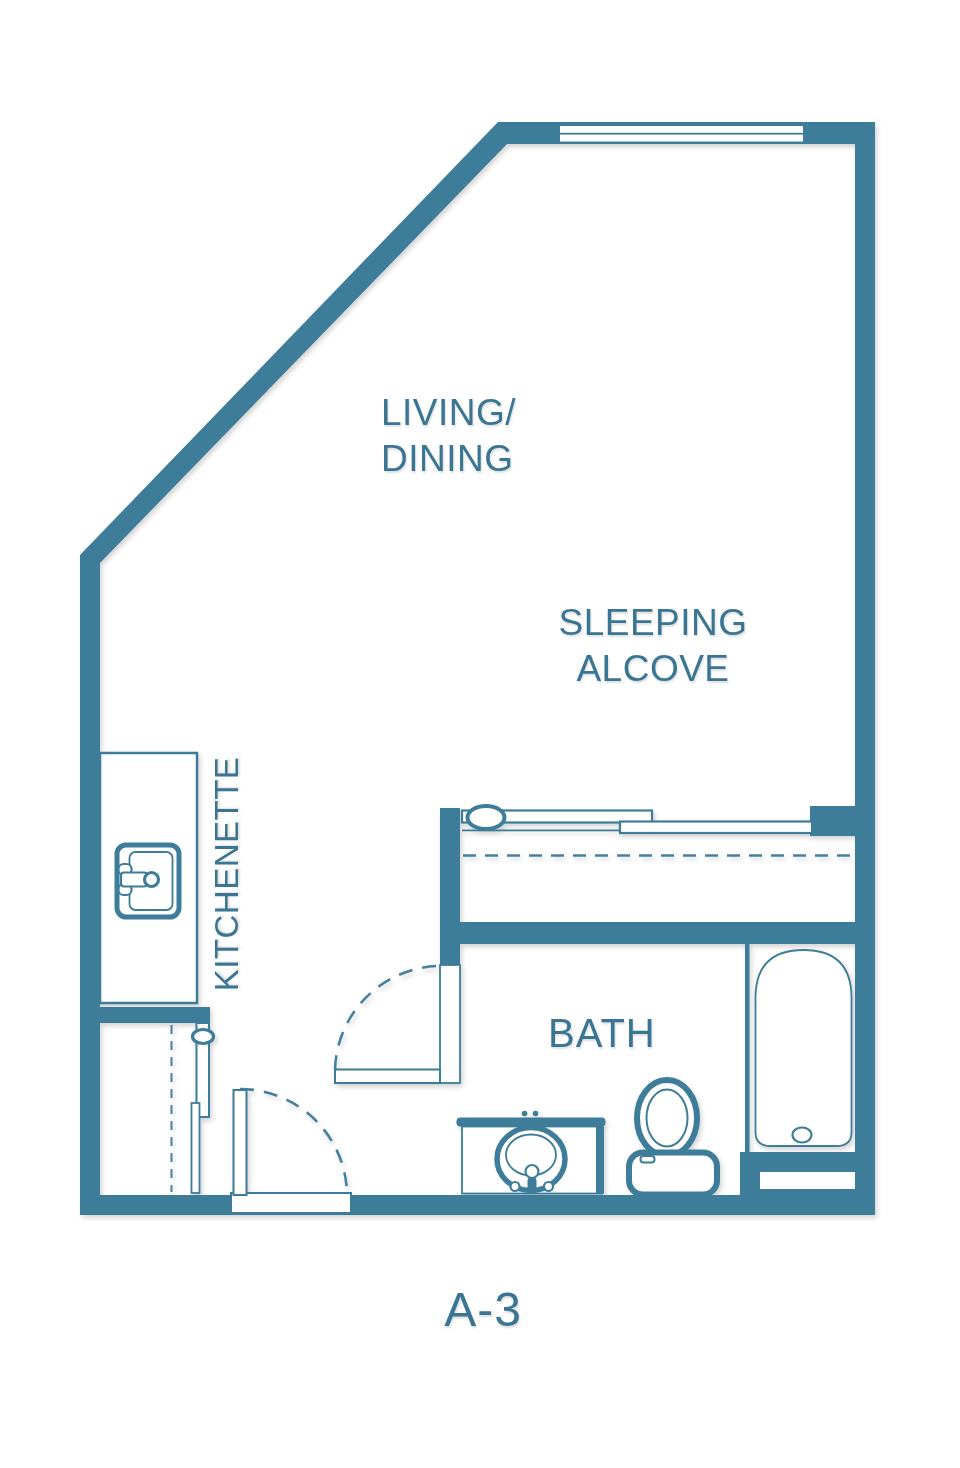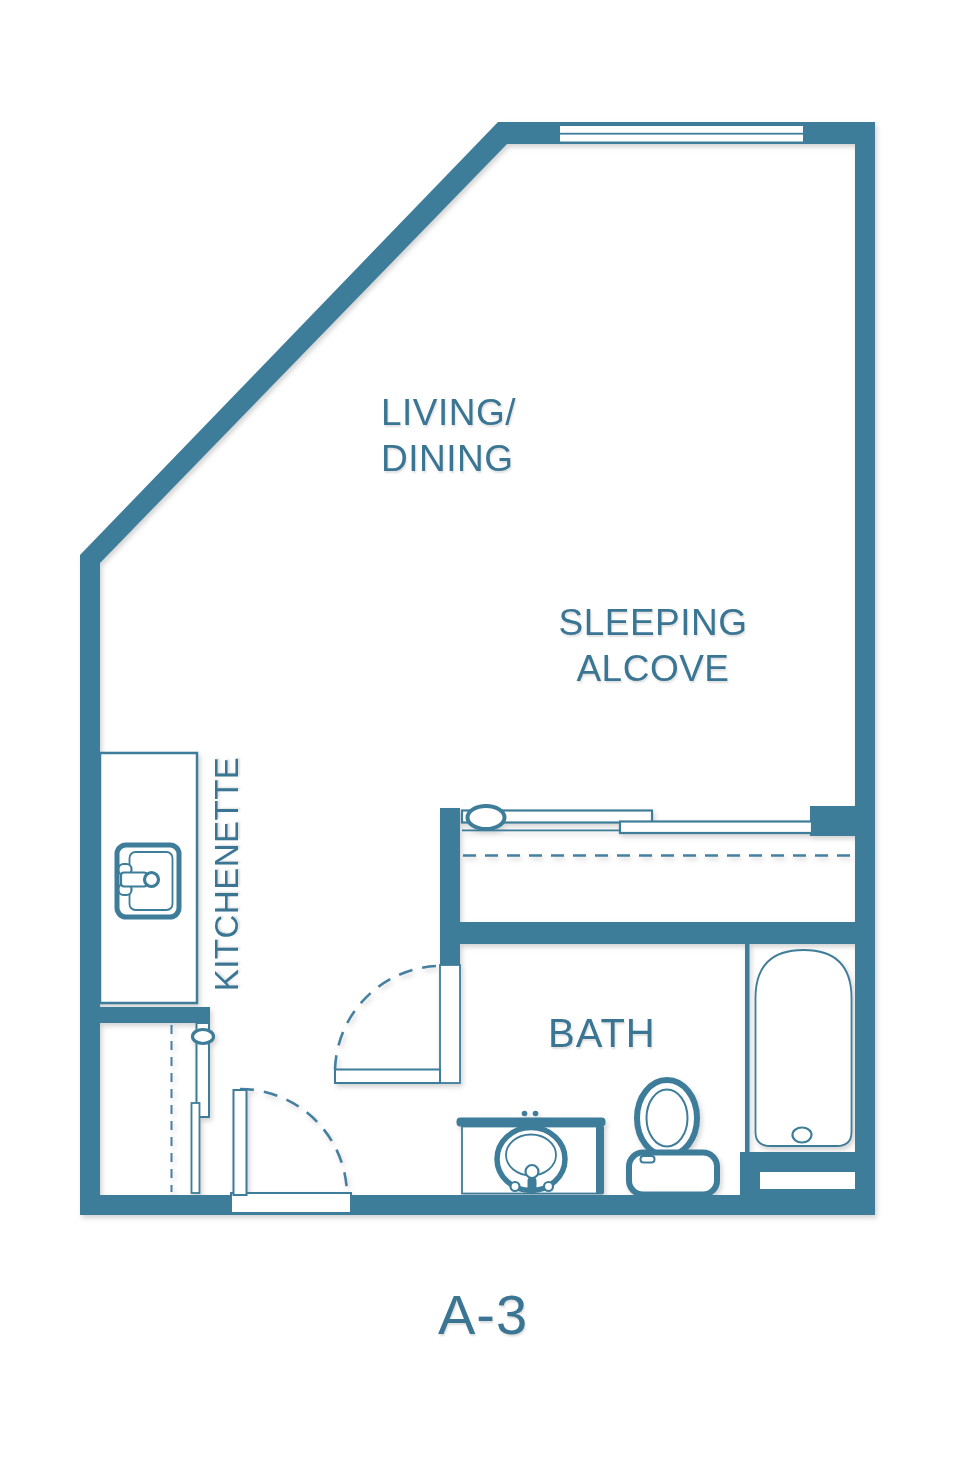--- a/index.html
+++ b/index.html
@@ -25,21 +25,21 @@
   .label-kitchenette {
     left: 227px; top: 874px;
     transform: translate(-50%, -50%) rotate(-90deg);
     font-size: 33px; letter-spacing: 0.5px; white-space: nowrap;
   }
   .plan-name {
     position: absolute;
     left: 333px; top: 1282px; width: 300px;
     text-align: center;
     color: #3a7694;
-    font-size: 56px;
+    font-size: 48px;
     font-weight: 300;
     letter-spacing: 1px;
     text-shadow: 1px 2px 2px rgba(140,140,140,0.30);
     user-select: none;
   }
 </style>
 </head>
 <body>
 
 <div id="plan-canvas">

